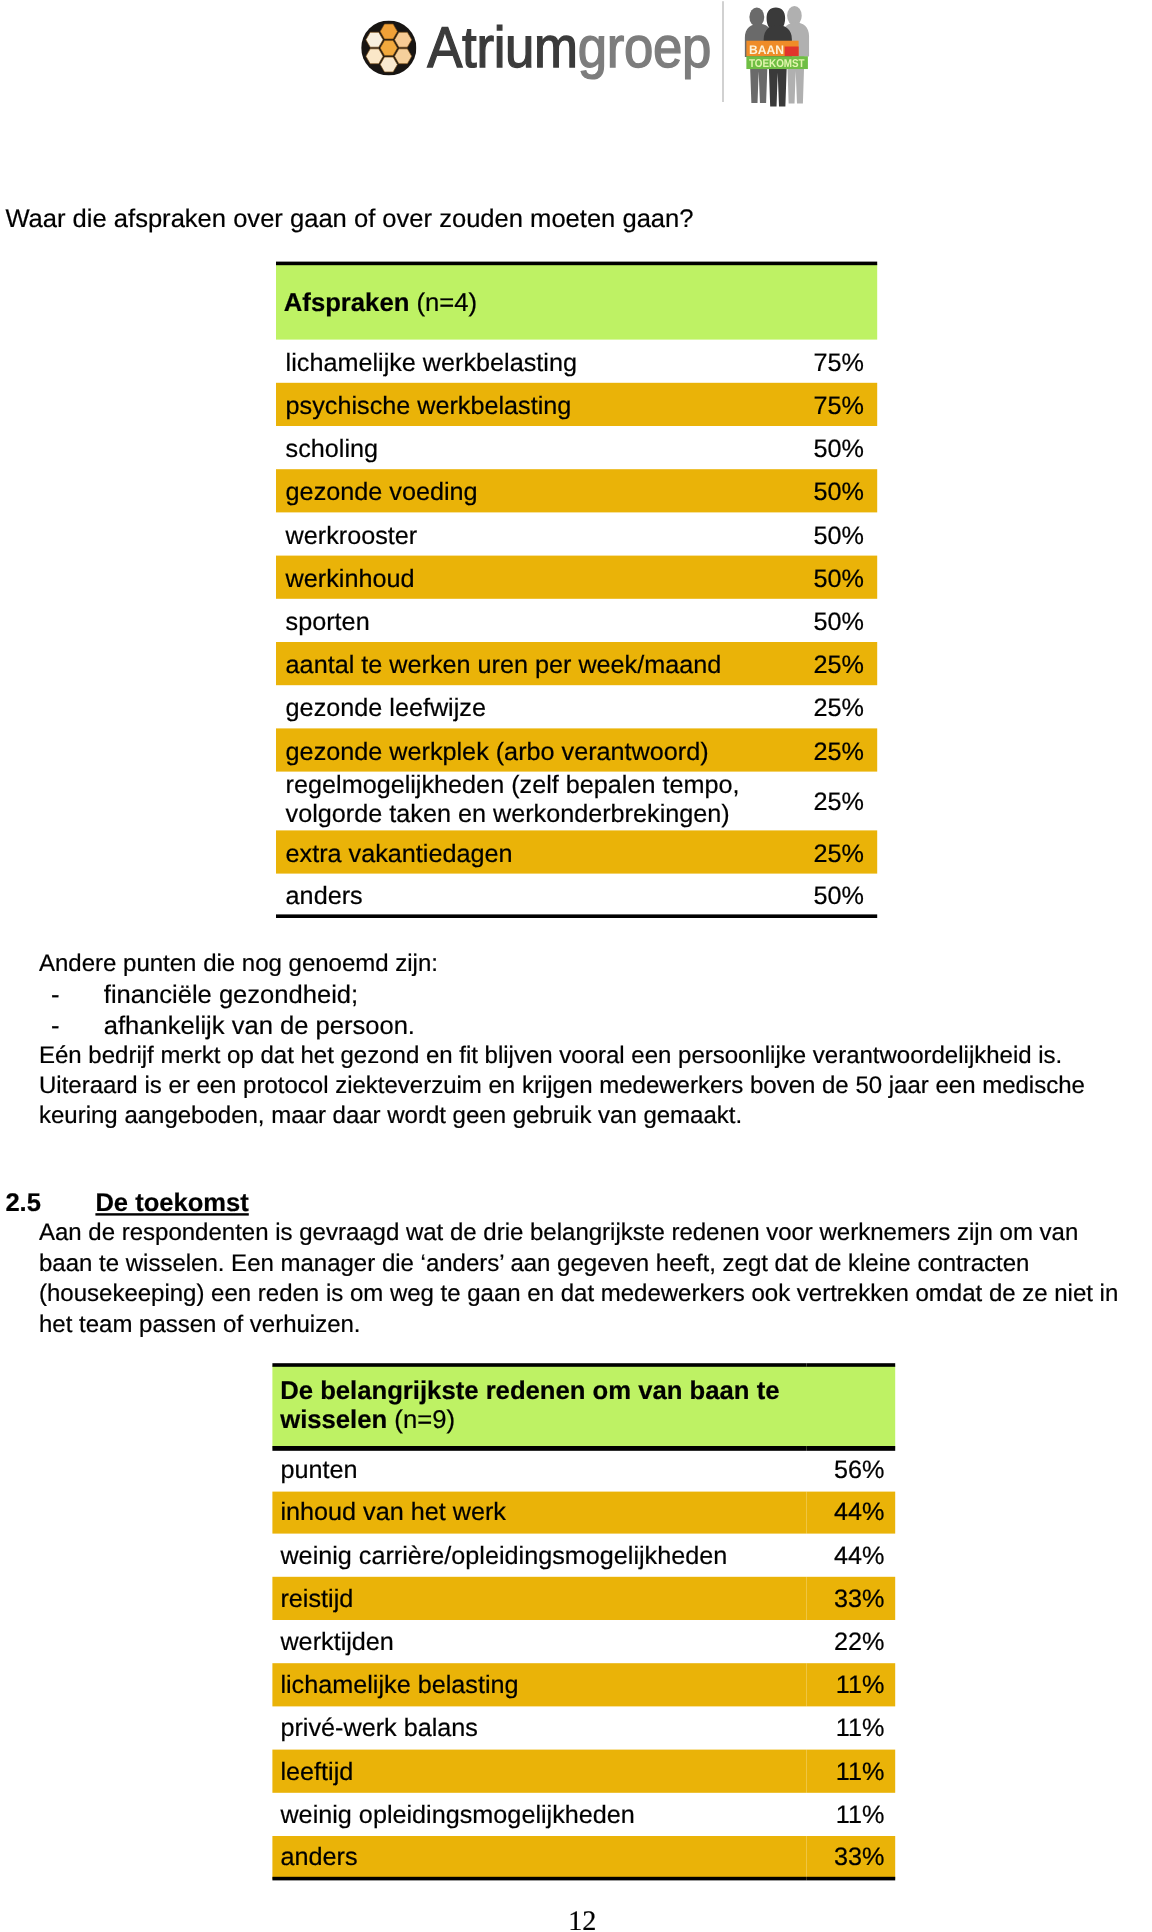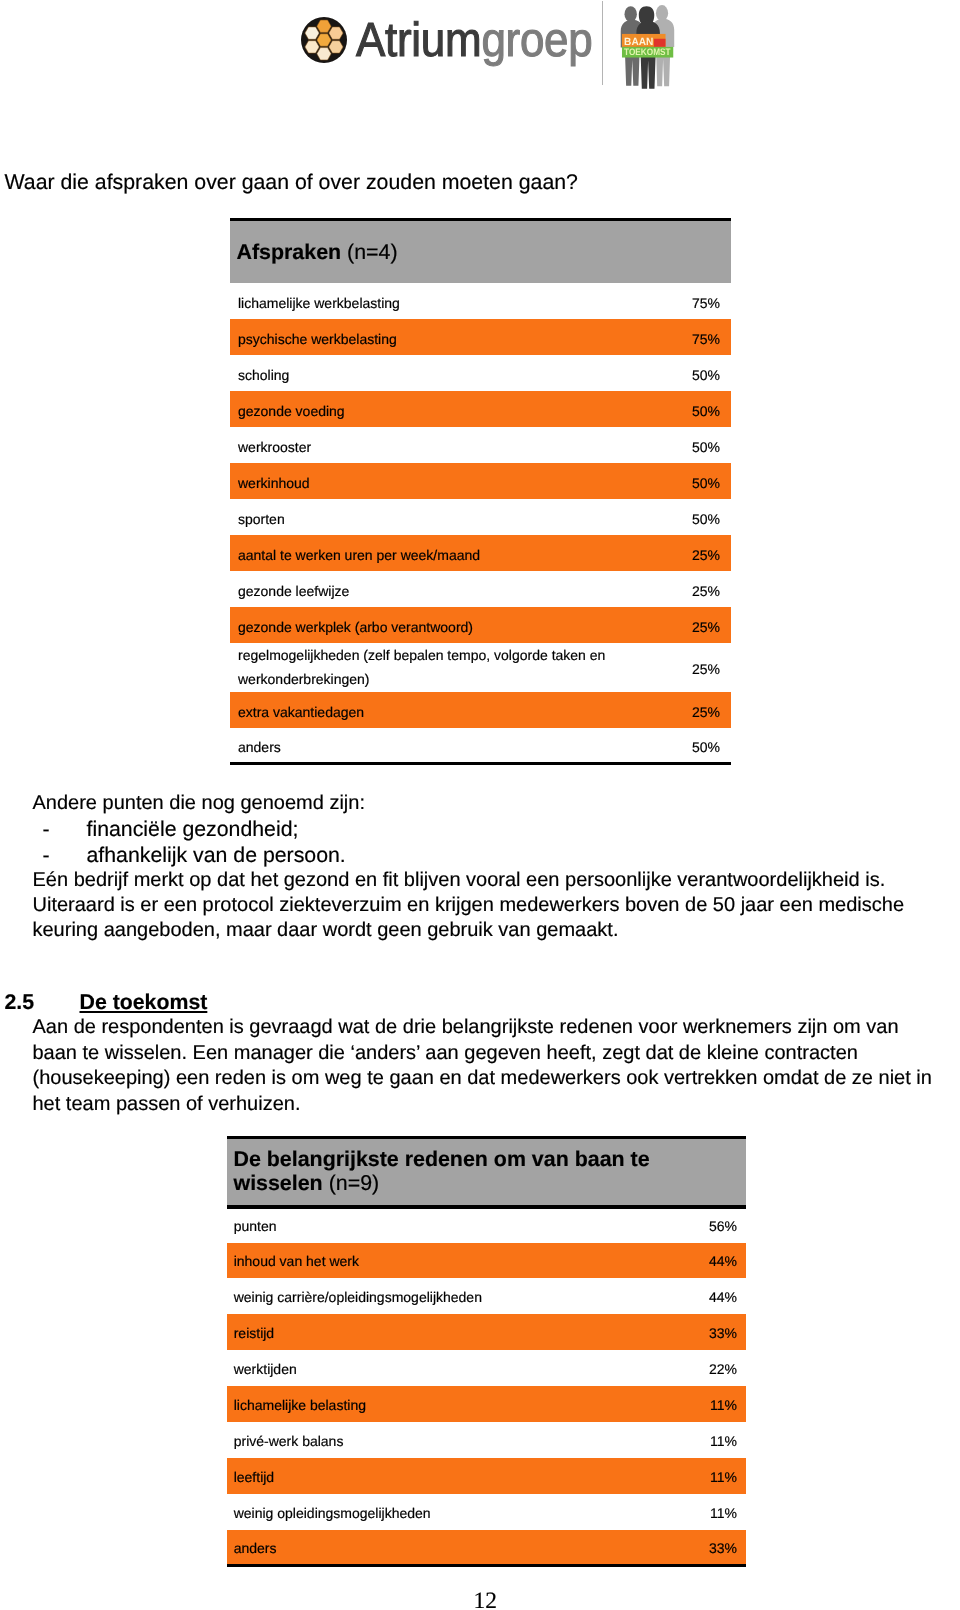--- a/index.html
+++ b/index.html
@@ -19,25 +19,25 @@
   .wm-a{color:#3b3b3b;}
   .wm-b{color:#7d7d7d;}
   .vdiv{position:absolute;left:602px;top:1px;width:1px;height:84px;background:#b4b4b4;}
   .baanlogo{position:absolute;left:614px;top:2px;width:62px;height:89px;}
 
   
   .q{position:absolute;left:4.5px;top:168.5px;font-size:21.3px;line-height:26px;white-space:nowrap;}
 
   
   .tbl{position:absolute;border-collapse:collapse;table-layout:fixed;}
-  .tbl td{padding:0;vertical-align:middle;font-size:14px;line-height:26px;padding-top:4px;}
+  .tbl td{padding:0;vertical-align:middle;font-size:21px;line-height:26px;padding-top:4px;}
   .tbl .lbl{padding-left:8px;}
   .tbl .val{text-align:right;}
-  .orange{background:#f97316;}
-  .thead td{font-size:21.4px;background:#a3a3a3;padding-left:6.5px;vertical-align:top;
+  .orange{background:#eab308;}
+  .thead td{font-size:21.4px;background:#bef264;padding-left:6.5px;vertical-align:top;
             line-height:24px;box-sizing:border-box;}
   .thead b{font-weight:700;}
 
   
   #t1{left:230px;top:218px;width:501px;border-top:3px solid #000;border-bottom:3px solid #000;}
   #t1 .val{padding-right:11px;}
   #t1 tr{height:35.95px;}
   #t1 .thead td{height:63.8px;padding-top:19px;}
   #t1 tr.double{height:49.15px;}
   #t1 .double .lbl{padding-top:0px;line-height:24.5px;}

